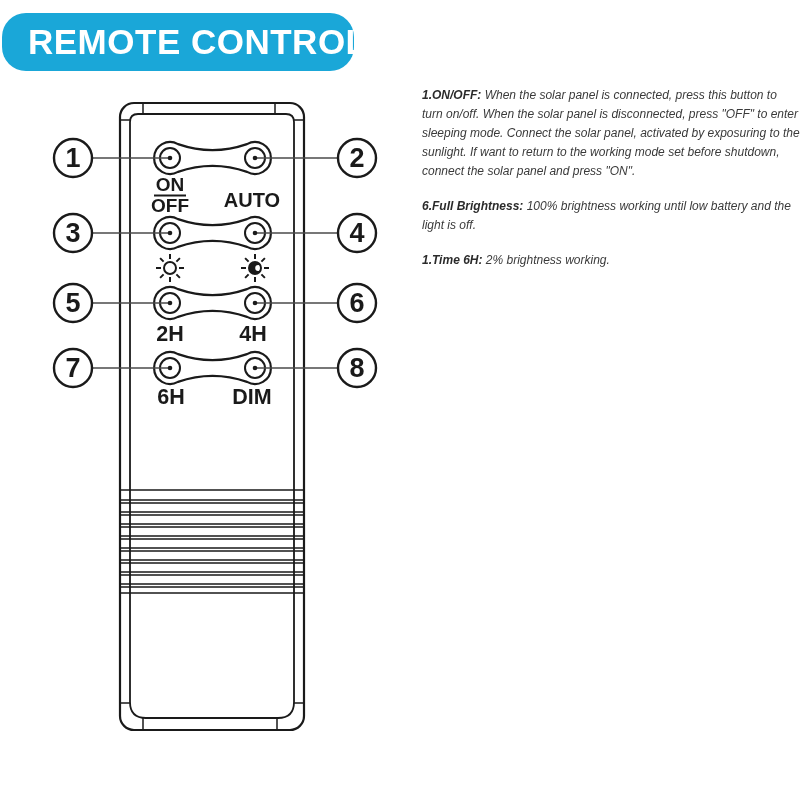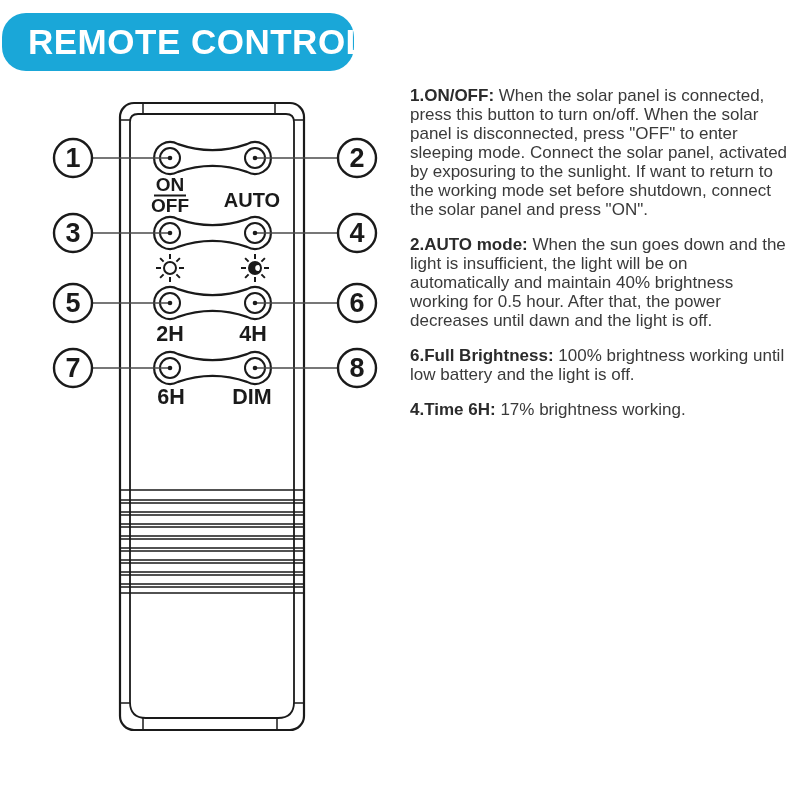--- a/index.html
+++ b/index.html
@@ -12,22 +12,22 @@
   }
   .banner .title{
     color:#ffffff;font-weight:bold;font-size:35px;letter-spacing:.5px;
     padding-left:26px;white-space:nowrap;
   }
 
   svg.remote{position:absolute;left:40px;top:90px;width:360px;height:650px;}
   svg.remote text{font-family:"Liberation Sans",sans-serif;fill:#1a1a1a;}
 
   .instructions{
-    position:absolute;left:410px;top:86px;width:378px;
-    color:#3a3a3a;font-size:17px;line-height:19px;
+    position:absolute;left:422px;top:86px;width:378px;
+    color:#3a3a3a;font-size:12px;line-height:19px;font-style:italic;
   }
   .instructions p{margin:0 0 16px 0;}
   .instructions b{color:#2b2b2b;}
 </style>
 </head>
 <body>
 
 <div class="banner">
   <span class="title">REMOTE CONTROL</span>
 </div>
@@ -126,16 +126,15 @@
     <text x="317" y="152">4</text>
     <text x="33" y="222">5</text>
     <text x="317" y="222">6</text>
     <text x="33" y="287">7</text>
     <text x="317" y="287">8</text>
   </g>
 </svg>
 
 <div class="instructions">
   <p><b>1.ON/OFF:</b> <span>When the solar panel is connected, press this button to turn on/off. When the solar panel is disconnected, press "OFF" to enter sleeping mode. Connect the solar panel, activated by exposuring to the sunlight. If want to return to the working mode set before shutdown, connect the solar panel and press "ON".</span></p>
-  <p><b>2.AUTO mode:</b> <span>When the sun goes down and the light is insufficient, the light will be on automatically and maintain 40% brightness working for 0.5 hour. After that, the power decreases until dawn and the light is off.</span></p>
   <p><b>6.Full Brightness:</b> <span>100% brightness working until low battery and the light is off.</span></p>
-  <p><b>4.Time 6H:</b> <span>17% brightness working.</span></p>
+  <p><b>1.Time 6H:</b> <span>2% brightness working.</span></p>
 </div>
 
 </body></html>

